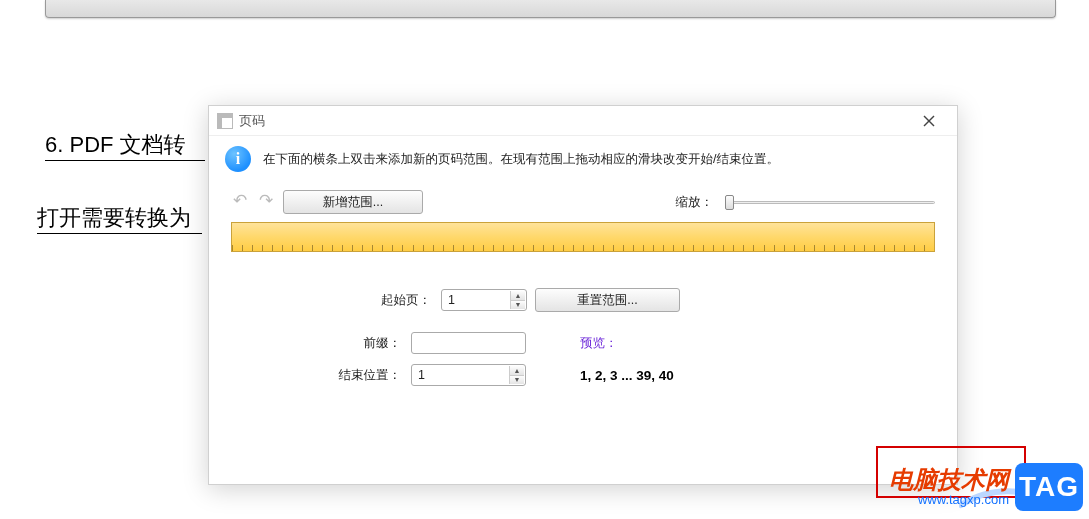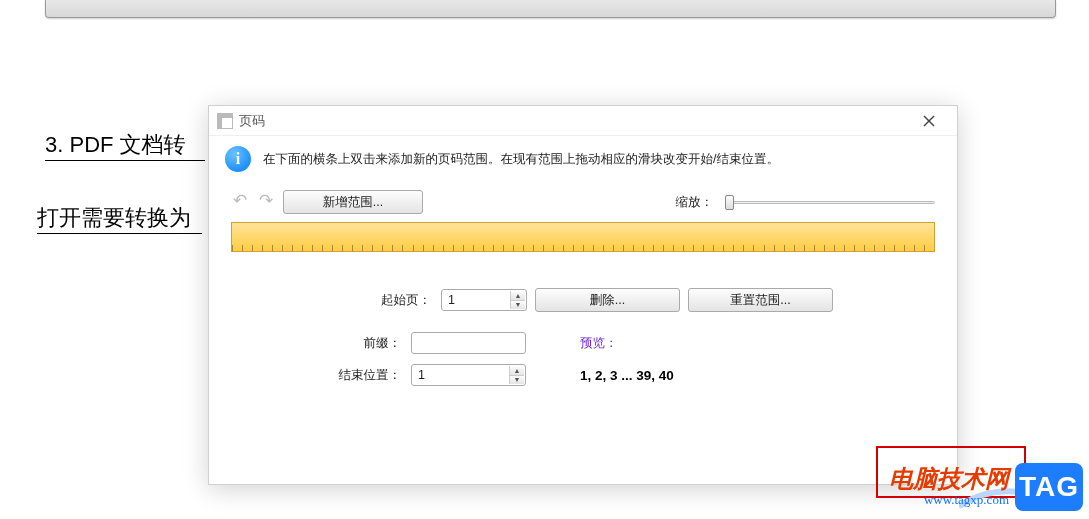--- a/index.html
+++ b/index.html
@@ -289,21 +289,20 @@
   .watermark {
     position: absolute;
     right: 6px; bottom: 8px;
     display: flex;
     align-items: center;
     gap: 6px;
   }
   .wm-text {
     display: flex; flex-direction: column; align-items: flex-end;
     line-height: 1.15;
-    font-family: Liberation Serif, serif;
   }
   .wm-cn {
     font-size: 24px;
     font-weight: bold;
     font-style: italic;
     color: #e63b00;
   }
   .wm-url {
     font-size: 13px;
     color: #1371ff;
@@ -323,21 +322,21 @@
     right: 40px; bottom: 4px;
     width: 90px; height: 30px;
     border: none;
     pointer-events:none;
   }
 </style>
 </head>
 <body>
 
 <div class="bg-bar"></div>
-<div class="bg-text-1">3.  PDF 文档转</div>
+<div class="bg-text-1">6.  PDF 文档转</div>
 <div class="bg-line-1"></div>
 <div class="bg-text-2">打开需要转换为</div>
 <div class="bg-line-2"></div>
 
 <div class="dialog">
   <div class="titlebar">
     <span class="title-icon"></span>
     <span class="title">页码</span>
     <span class="spacer"></span>
     <div class="close-btn">
@@ -446,21 +445,20 @@
     <div class="form-row">
       <div class="form-label">起始页：</div>
       <div class="row1-controls">
         <div class="spin-input">
           <span class="value">1</span>
           <div class="spinbtns">
             <div>▲</div>
             <div>▼</div>
           </div>
         </div>
-        <button class="mid-btn">删除...</button>
         <button class="mid-btn">重置范围...</button>
       </div>
     </div>
 
     <div class="form-row">
     </div>
 
     <div class="form-row">
       <div class="form-label" style="width:170px">前缀：</div>
       <input class="text-input" value="" style="">

